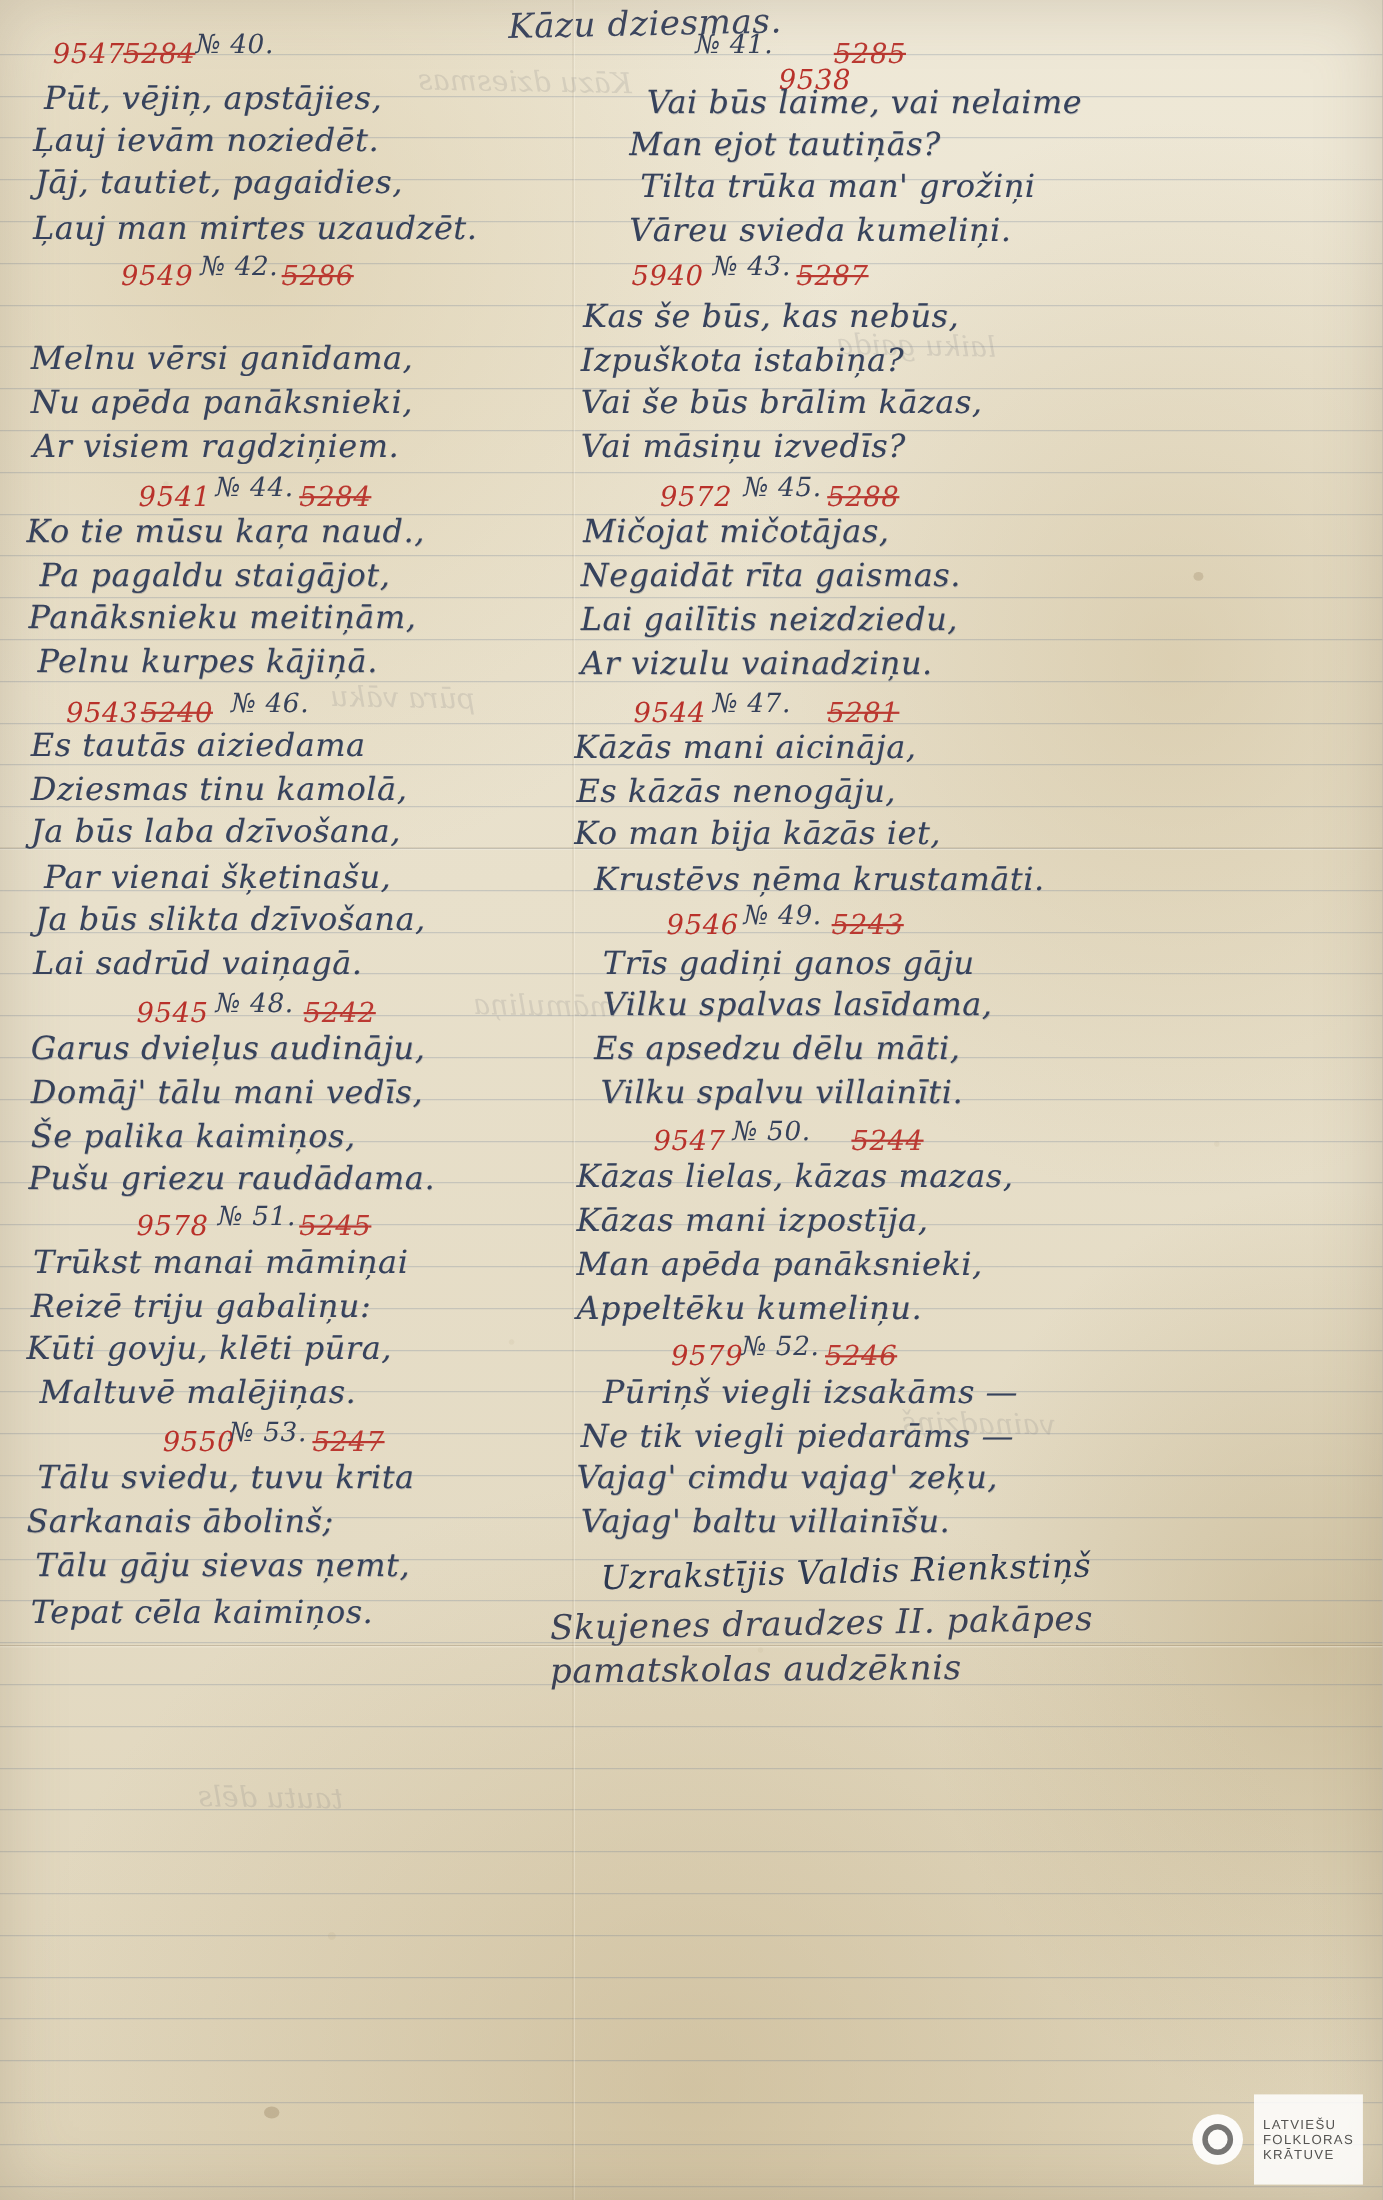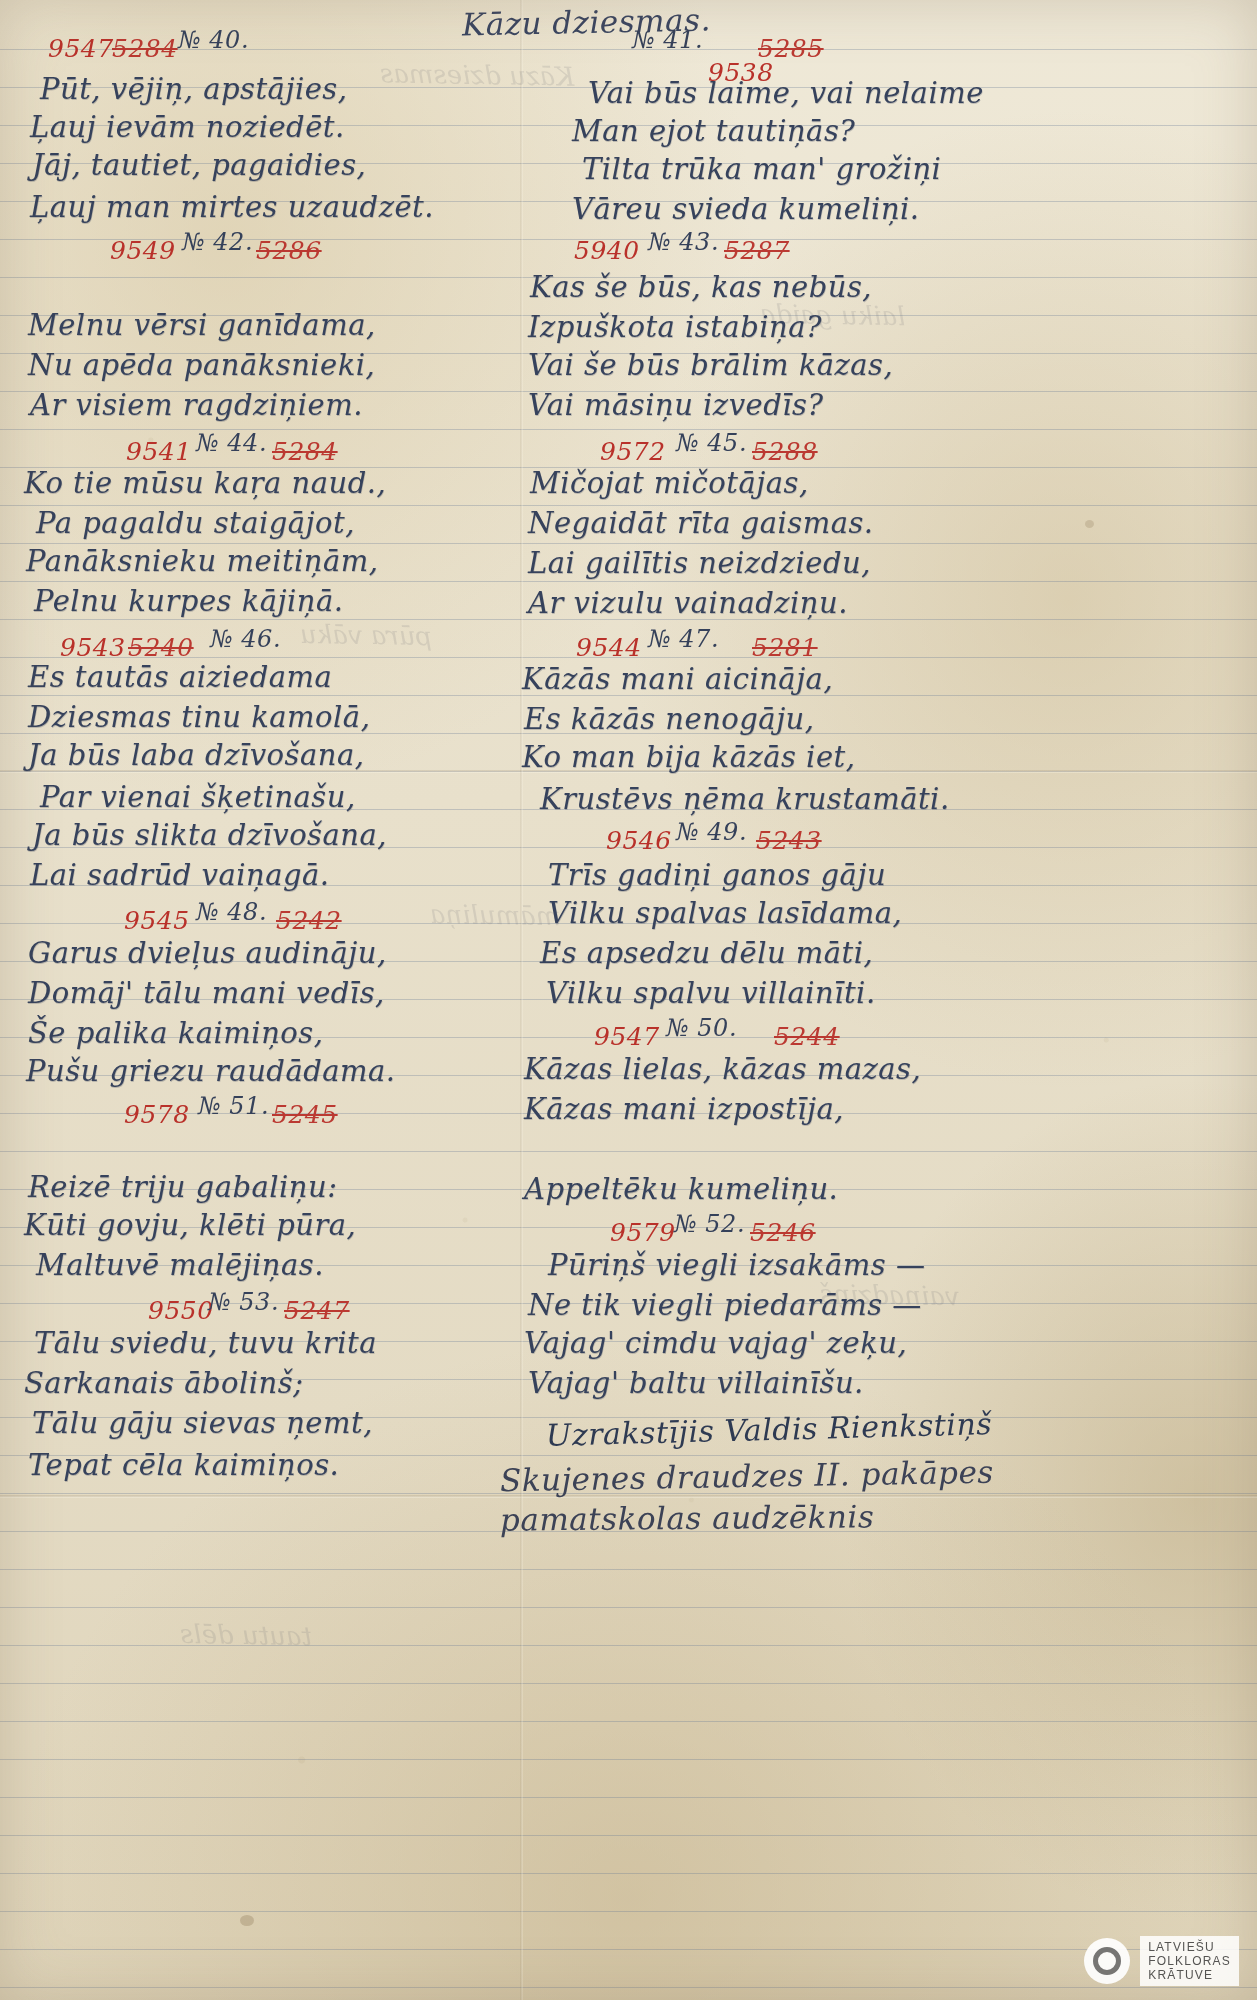--- a/index.html
+++ b/index.html
@@ -141,21 +141,21 @@
     content: "";
     position: absolute;
     left: 9px; top: 9px;
     width: 28px; height: 28px;
     border-radius: 50%;
     border: 5px solid #6f6f6f;
     box-sizing: border-box;
   }
   .stamp .txt {
     background: rgba(255,255,255,0.92);
-    padding: 4px 8px;
+    padding: 20px 8px;
     font-family: "Liberation Sans", sans-serif;
     font-style: normal;
     font-size: 12px;
     line-height: 14px;
     letter-spacing: 1.2px;
     color: #4a4a4a;
     text-align: left;
   }
   .edge-shadow {
     position: absolute;
@@ -229,20 +229,21 @@
   <div class="hand num" style="left:196px; top:898px;">№ 48.</div>
   <div class="hand struck" style="left:276px; top:906px;">5242</div>
   <div class="hand verse" style="left:28px; top:936px;">Garus dvieļus audināju,</div>
   <div class="hand verse" style="left:28px; top:976px;">Domāj' tālu mani vedīs,</div>
   <div class="hand verse" style="left:28px; top:1016px;">Še palika kaimiņos,</div>
   <div class="hand verse" style="left:26px; top:1054px;">Pušu griezu raudādama.</div>
 
   <div class="hand red" style="left:124px; top:1100px;">9578</div>
   <div class="hand num" style="left:198px; top:1092px;">№ 51.</div>
   <div class="hand struck" style="left:272px; top:1100px;">5245</div>
+  <div class="hand verse" style="left:30px; top:1130px;">Trūkst manai māmiņai</div>
   <div class="hand verse" style="left:28px; top:1170px;">Reizē triju gabaliņu:</div>
   <div class="hand verse" style="left:24px; top:1208px;">Kūti govju, klēti pūra,</div>
   <div class="hand verse" style="left:36px; top:1248px;">Maltuvē malējiņas.</div>
 
   <div class="hand red" style="left:148px; top:1296px;">9550</div>
   <div class="hand num" style="left:208px; top:1288px;">№ 53.</div>
   <div class="hand struck" style="left:284px; top:1296px;">5247</div>
   <div class="hand verse" style="left:34px; top:1326px;">Tālu sviedu, tuvu krita</div>
   <div class="hand verse" style="left:24px; top:1366px;">Sarkanais ābolinš;</div>
   <div class="hand verse" style="left:32px; top:1406px;">Tālu gāju sievas ņemt,</div>
@@ -286,20 +287,21 @@
   <div class="hand verse" style="left:548px; top:858px;">Trīs gadiņi ganos gāju</div>
   <div class="hand verse" style="left:548px; top:896px;">Vilku spalvas lasīdama,</div>
   <div class="hand verse" style="left:540px; top:936px;">Es apsedzu dēlu māti,</div>
   <div class="hand verse" style="left:546px; top:976px;">Vilku spalvu villainīti.</div>
 
   <div class="hand red" style="left:594px; top:1022px;">9547</div>
   <div class="hand num" style="left:666px; top:1014px;">№ 50.</div>
   <div class="hand struck" style="left:774px; top:1022px;">5244</div>
   <div class="hand verse" style="left:524px; top:1052px;">Kāzas lielas, kāzas mazas,</div>
   <div class="hand verse" style="left:524px; top:1092px;">Kāzas mani izpostīja,</div>
+  <div class="hand verse" style="left:524px; top:1132px;">Man apēda panāksnieki,</div>
   <div class="hand verse" style="left:524px; top:1172px;">Appeltēku kumeliņu.</div>
 
   <div class="hand red" style="left:610px; top:1218px;">9579</div>
   <div class="hand num" style="left:674px; top:1210px;">№ 52.</div>
   <div class="hand struck" style="left:750px; top:1218px;">5246</div>
   <div class="hand verse" style="left:548px; top:1248px;">Pūriņš viegli izsakāms —</div>
   <div class="hand verse" style="left:528px; top:1288px;">Ne tik viegli piedarāms —</div>
   <div class="hand verse" style="left:524px; top:1326px;">Vajag' cimdu vajag' zeķu,</div>
   <div class="hand verse" style="left:528px; top:1366px;">Vajag' baltu villainīšu.</div>
 

